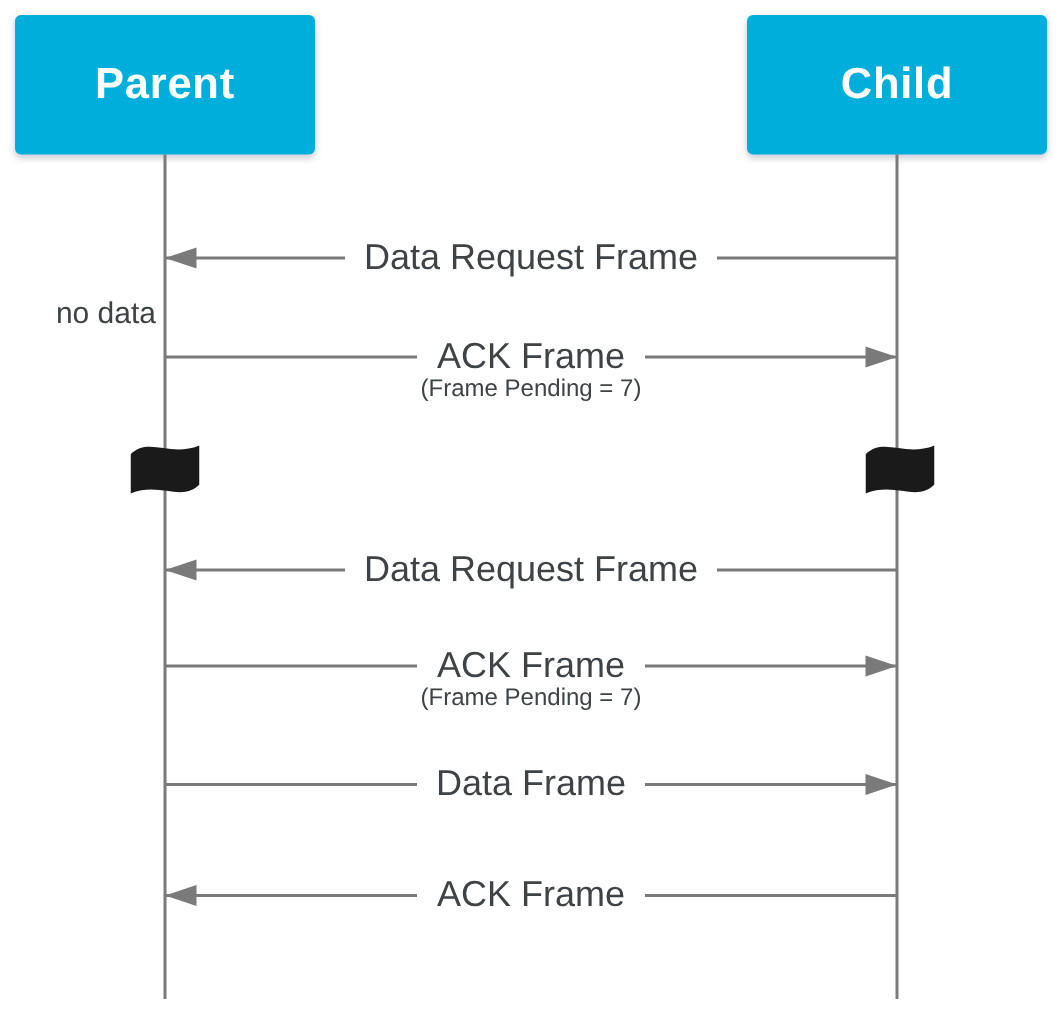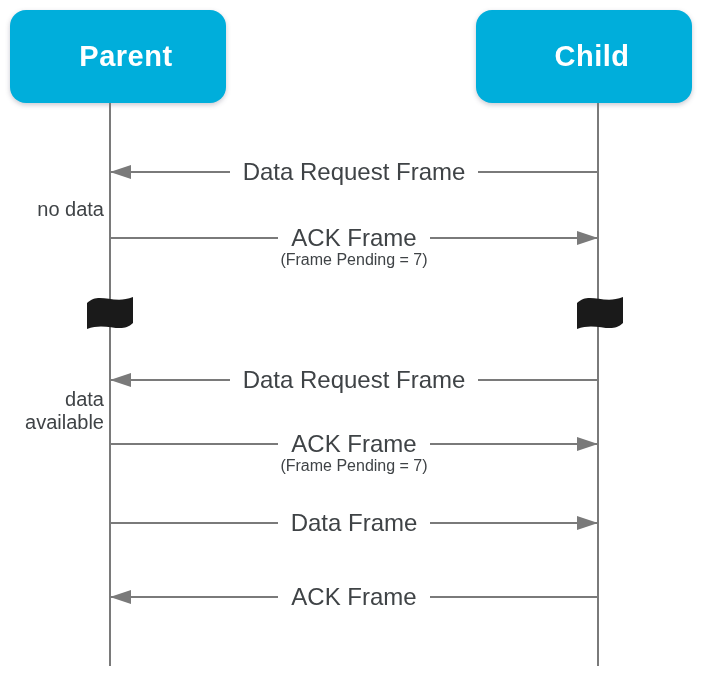--- a/index.html
+++ b/index.html
@@ -12,29 +12,28 @@
     overflow: hidden;
   }
 
   
   .actor-box {
     position: absolute;
     top: 10px;
     width: 200px;
     height: 93px;
     background: #00aedb;
-    border-radius: 16px;
+    border-radius: 4px;
     box-shadow: 0 2px 5px rgba(60,60,90,0.28);
     display: flex;
     align-items: center;
     justify-content: center;
-    padding-left: 16px;
   }
   .actor-box.parent { left: 10px; }
-  .actor-box.child  { left: 476px; text-align: center; }
+  .actor-box.child  { left: 498px; text-align: center; }
   .actor-label {
     color: #ffffff;
     font-size: 29px;
     font-weight: 700;
     letter-spacing: 0.5px;
   }
 
   
   .lifeline {
     position: absolute;
@@ -117,22 +116,20 @@
     <span class="actor-label">Parent</span>
   </div>
   <div class="actor-box child">
     <span class="actor-label">Child</span>
   </div>
 
   <div class="lifeline parent-line"></div>
   <div class="lifeline child-line"></div>
 
   <div class="side-note no-data">no data</div>
-  <div class="side-note data-avail">data
-available</div>
 
   <div class="message dir-left" style="top:172px">
     <span class="arrowhead"></span>
     <span class="seg"></span>
     <span class="lbl">
       <span class="main">Data Request Frame</span>
     </span>
     <span class="seg"></span>
   </div>
 

